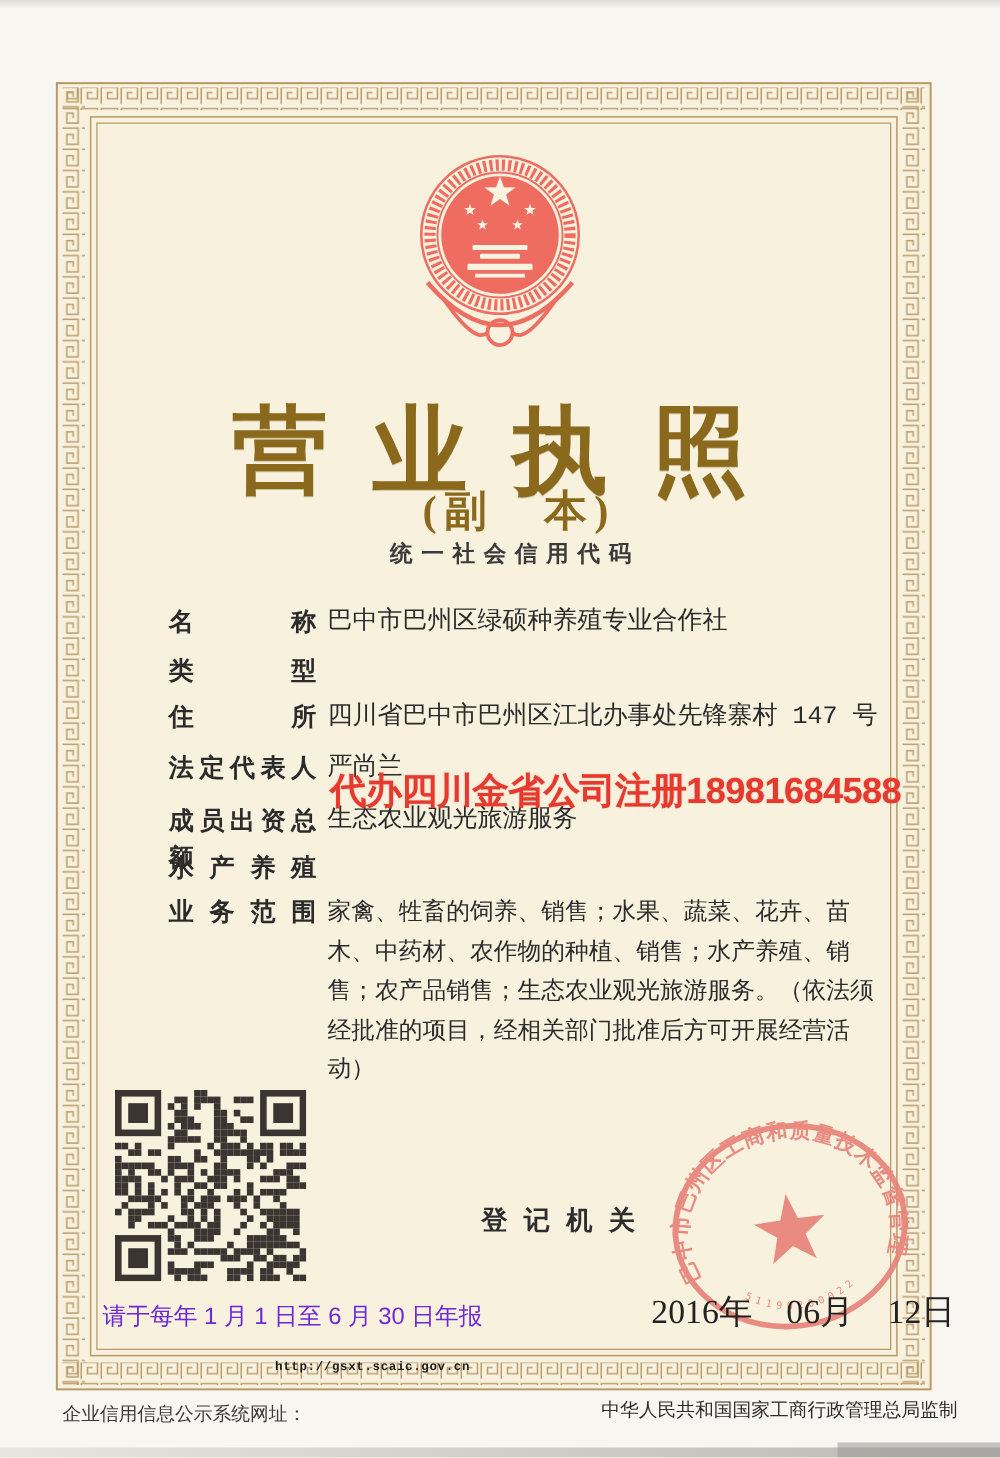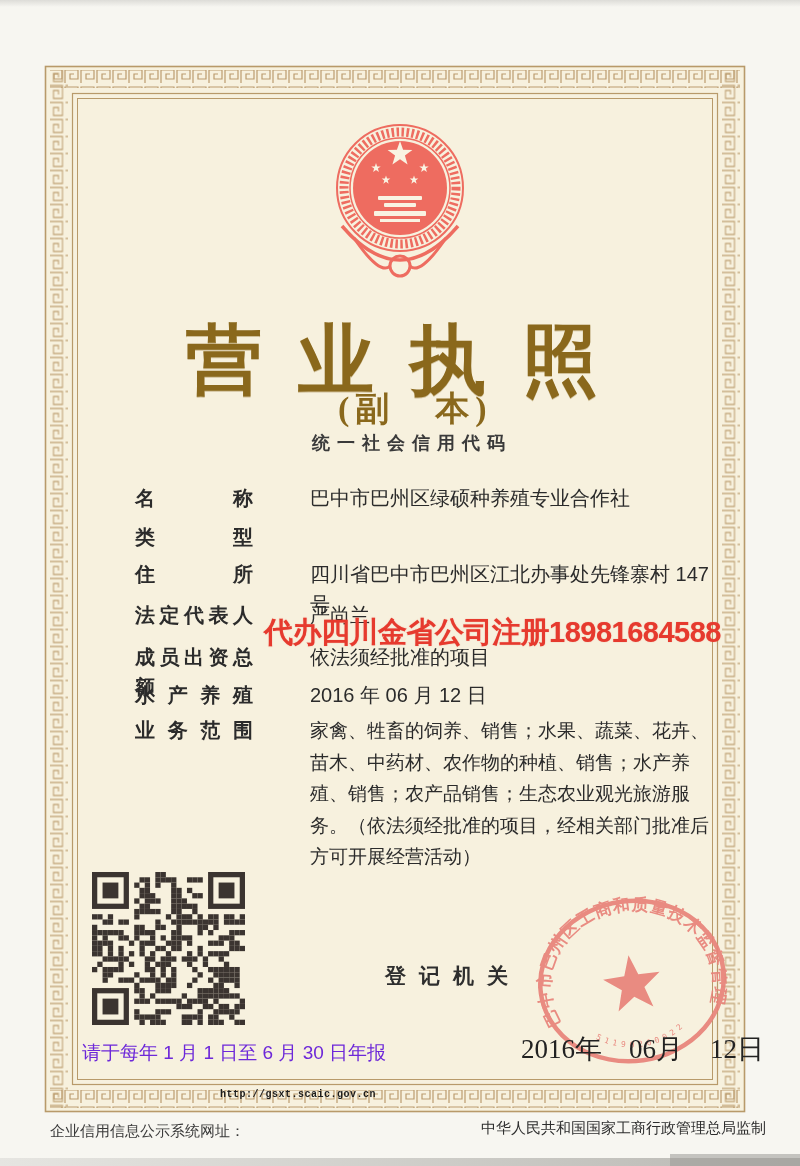--- a/index.html
+++ b/index.html
@@ -27,28 +27,28 @@
   }
   .subtitle{
     position:absolute;left:338px;top:386px;white-space:nowrap;
     font-size:34px;font-weight:600;letter-spacing:6px;color:#8a681c;
     font-family:"Liberation Serif", serif;
   }
   .credit-line{position:absolute;left:312px;top:431px;display:flex;align-items:baseline;white-space:nowrap;}
   .cc-label{font-size:18px;font-weight:600;letter-spacing:7px;color:#3a3a3a;}
   .cc-value{font-size:19px;font-weight:600;letter-spacing:1.5px;color:#333;font-family:"Liberation Serif", serif;margin-left:10px;}
 
-  .field-row{position:absolute;left:135px;width:580px;display:flex;align-items:flex-start;gap:48px;}
+  .field-row{position:absolute;left:135px;width:580px;display:flex;align-items:flex-start;}
   .fl{
     flex:0 0 118px;width:118px;font-size:20px;font-weight:600;color:#2b2b2b;
     text-align:justify;text-align-last:justify;line-height:30px;
   }
   .fv{
     margin-left:9px;font-size:20px;color:#2b2b2b;line-height:30px;
-    font-family:Liberation Sans, sans-serif;
+    font-family:Liberation Mono, monospace;
   }
   .fv.scope{width:452px;font-size:19px;line-height:31.5px;}
 
   .watermark{
     position:absolute;left:216px;top:613px;white-space:nowrap;z-index:5;
     font-size:29px;font-weight:bold;letter-spacing:-0.5px;color:#e63a2e;
     text-shadow:0 0 1px rgba(230,58,46,.5);
     margin-left:48px;
   }
 
@@ -143,25 +143,24 @@
 <div class="field-row" style="top:559px">
   <div class="fl">住所</div>
   <div class="fv">四川省巴中市巴州区江北办事处先锋寨村 147 号</div>
 </div>
 <div class="field-row" style="top:600px">
   <div class="fl">法定代表人</div>
   <div class="fv">严尚兰</div>
 </div>
 <div class="field-row" style="top:642px">
   <div class="fl">成员出资总额</div>
-  <div class="fv">依法须经批准的项目</div>
+  <div class="fv">生态农业观光旅游服务</div>
 </div>
 <div class="field-row" style="top:680px">
   <div class="fl">水产养殖</div>
-  <div class="fv">2016 年 06 月 12 日</div>
 </div>
 <div class="field-row" style="top:715px">
   <div class="fl">业务范围</div>
   <div class="fv scope">家禽、牲畜的饲养、销售；水果、蔬菜、花卉、苗木、中药材、农作物的种植、销售；水产养殖、销售；农产品销售；生态农业观光旅游服务。（依法须经批准的项目，经相关部门批准后方可开展经营活动）</div>
 </div>
 
 <div class="watermark">代办四川金省公司注册18981684588</div>
 
 <svg class="qr" id="qr" width="153" height="153" viewBox="0 0 153 153">
     <rect x="63.31" y="0.00" width="5.28" height="5.28" fill="#3b3430"></rect>

